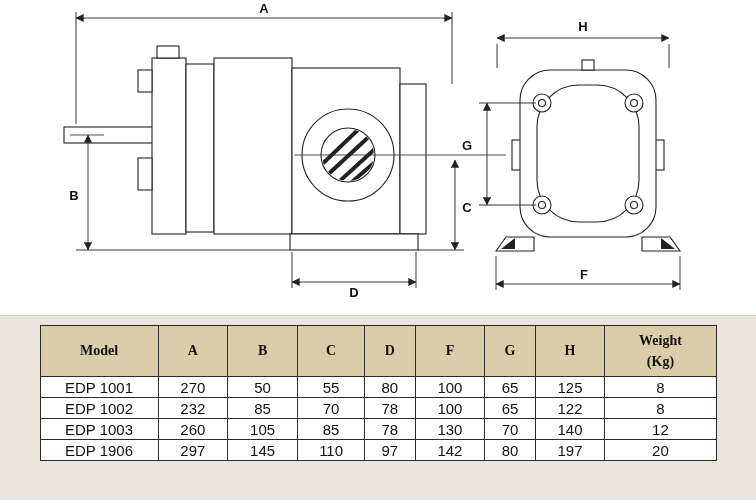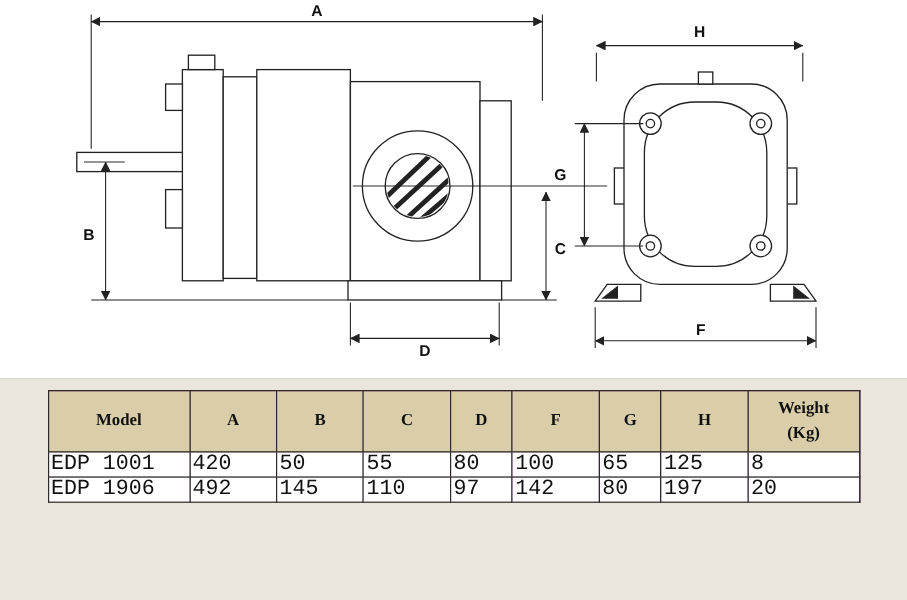--- a/index.html
+++ b/index.html
@@ -19,37 +19,37 @@
     width:756px;height:185px;
     background:#eae6dc;
     box-sizing:border-box;
     padding-top:9px;
     border-top:1px solid #d8d4ca;
   }
   table.dims{
     width:677px;margin:0 auto;
     border-collapse:collapse;
     border:1px solid #2b2b2b;
-    background:#701a75;
+    background:#f97316;
   }
   table.dims th{
     background:#d9cdaa;
     border:1px solid #2b2b2b;
     font-family:"Liberation Serif", serif;
     font-weight:bold;font-size:14px;color:#111;
     height:50px;text-align:center;vertical-align:middle;
     padding:0 2px;
   }
   table.dims th.weight div{line-height:1.5;}
   table.dims td{
     background:#ffffff;
     border:1px solid #2b2b2b;
-    font-family:Liberation Mono, monospace;
-    font-size:18px;color:#111;
-    height:20px;vertical-align:middle;
+    font-family:Liberation Sans, sans-serif;
+    font-size:15px;color:#111;
+    height:20px;text-align:center;vertical-align:middle;
     padding:0 2px;
   }
   col.model{width:118px;}
 </style>
 </head>
 <body>
 
 <div class="drawing-area">
   <svg width="756" height="315" viewBox="0 0 756 315">
     <defs>
@@ -190,32 +190,54 @@
         <th>H</th>
         <th class="weight">
           <div>Weight</div>
           <div>(Kg)</div>
         </th>
       </tr>
     </thead>
     <tbody>
       <tr>
         <td>EDP 1001</td>
-        <td>420</td>
+        <td>270</td>
         <td>50</td>
         <td>55</td>
         <td>80</td>
         <td>100</td>
         <td>65</td>
         <td>125</td>
         <td>8</td>
       </tr>
       <tr>
+        <td>EDP 1002</td>
+        <td>232</td>
+        <td>85</td>
+        <td>70</td>
+        <td>78</td>
+        <td>100</td>
+        <td>65</td>
+        <td>122</td>
+        <td>8</td>
+      </tr>
+      <tr>
+        <td>EDP 1003</td>
+        <td>260</td>
+        <td>105</td>
+        <td>85</td>
+        <td>78</td>
+        <td>130</td>
+        <td>70</td>
+        <td>140</td>
+        <td>12</td>
+      </tr>
+      <tr>
         <td>EDP 1906</td>
-        <td>492</td>
+        <td>297</td>
         <td>145</td>
         <td>110</td>
         <td>97</td>
         <td>142</td>
         <td>80</td>
         <td>197</td>
         <td>20</td>
       </tr>
     </tbody>
   </table>

